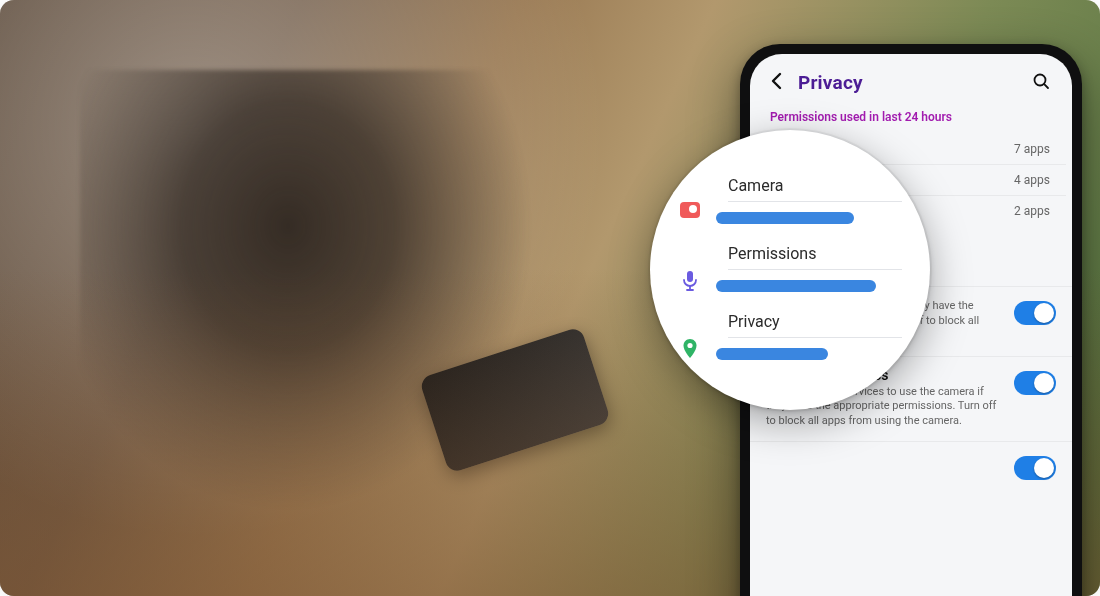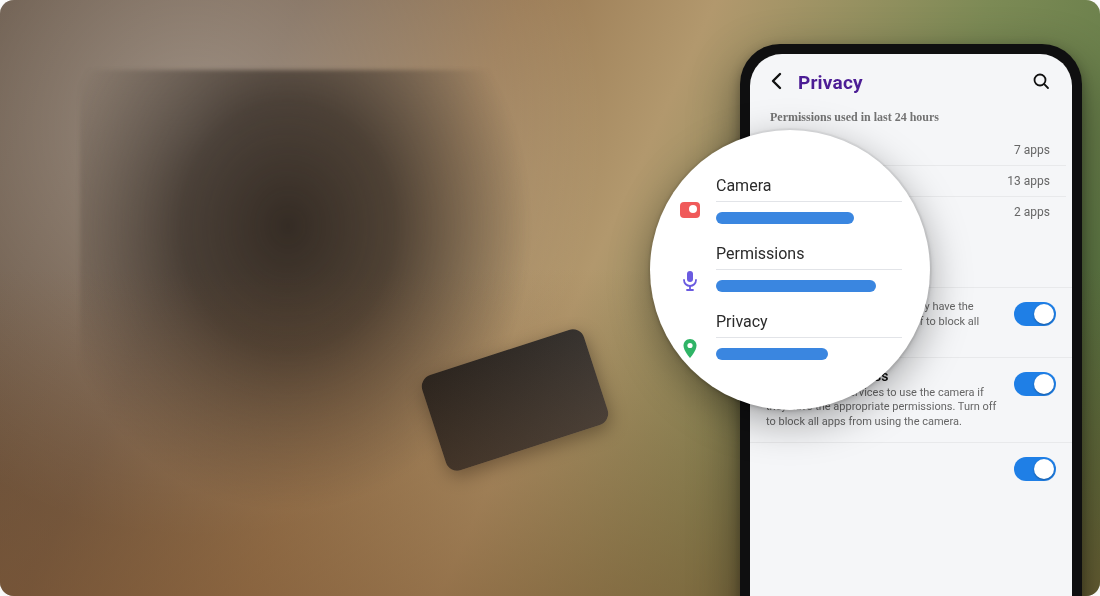--- a/index.html
+++ b/index.html
@@ -98,24 +98,23 @@
     font-weight: 700;
     letter-spacing: 0.2px;
   }
   .search {
     font-size: 18px;
     padding: 4px;
     cursor: pointer;
   }
   .section-label {
     font-size: 12px;
-    color: #737373;
+    color: #a21caf;
     padding: 4px 20px 10px;
     font-weight: 600;
-    font-family: Liberation Serif, serif;
   }
   .list {
     padding: 0 6px;
   }
   .row {
     display: flex;
     justify-content: flex-end;
     align-items: center;
     padding: 8px 16px;
     font-size: 12px;
@@ -199,20 +198,21 @@
     justify-content: center;
     padding-top: 26px;
   }
   .perm .body { flex: 1; }
   .perm .label {
     font-size: 16px;
     color: #2b2b2b;
     padding-bottom: 6px;
     border-bottom: 1px solid #e2e4e8;
     margin-bottom: 10px;
+    margin-left: 12px;
   }
   .bar {
     height: 12px;
     border-radius: 7px;
     background: #3a86e0;
   }
   .bar.w1 { width: 74%; }
   .bar.w2 { width: 86%; }
   .bar.w3 { width: 60%; }
 
@@ -262,21 +262,21 @@
         </span>
       </div>
 
       <div class="section-label">Permissions used in last 24 hours</div>
 
       <div class="list">
         <div class="row">
           <span class="count">7 apps</span>
         </div>
         <div class="row">
-          <span class="count">13 apps</span>
+          <span class="count">4 apps</span>
         </div>
         <div class="row">
           <span class="count">2 apps</span>
         </div>
       </div>
 
       <div class="spacer"></div>
 
       <div class="setting">
         <div class="text">

